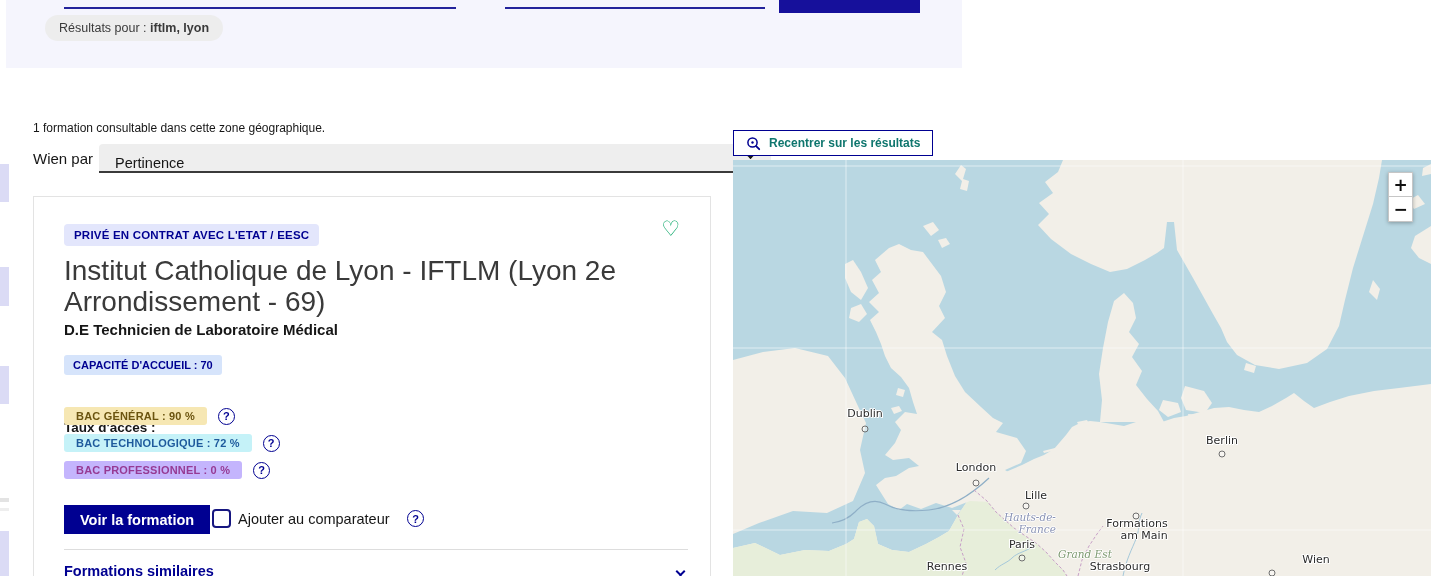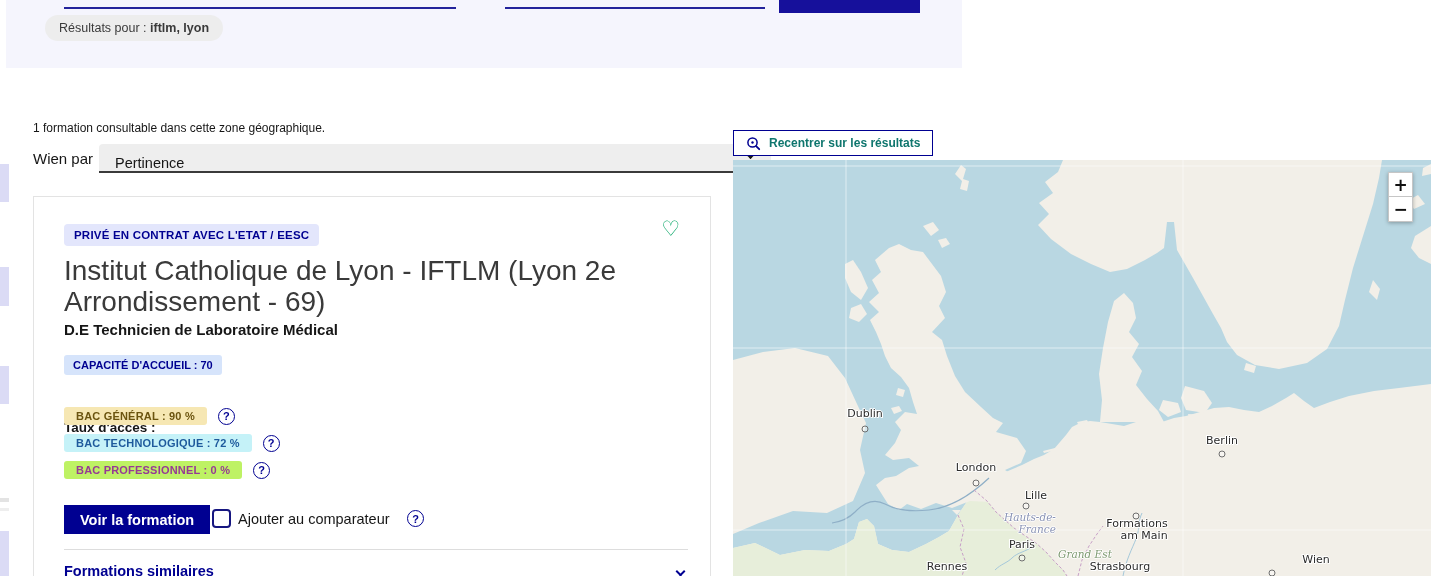--- a/index.html
+++ b/index.html
@@ -123,21 +123,21 @@
     <div id="access-badges">
         <div class="acc-row">
           <span class="acc-badge" style="background: rgb(246, 231, 179); color: rgb(107, 84, 15);">BAC GÉNÉRAL : 90 %</span>
           <span class="q-circle">?</span>
         </div>
         <div class="acc-row">
           <span class="acc-badge" style="background: rgb(197, 242, 248); color: rgb(30, 90, 156);">BAC TECHNOLOGIQUE : 72 %</span>
           <span class="q-circle">?</span>
         </div>
         <div class="acc-row">
-          <span class="acc-badge" style="background: #bef264; color: rgb(150, 58, 148); text-align: right;">BAC PROFESSIONNEL : 0 %</span>
+          <span class="acc-badge" style="background: #c4b5fd; color: rgb(150, 58, 148); text-align: right;">BAC PROFESSIONNEL : 0 %</span>
           <span class="q-circle">?</span>
         </div>
       </div>
     <button id="cta-btn">Voir la formation</button>
     <div id="compare-box"></div>
     <div id="compare-label">Ajouter au comparateur</div>
     <span id="compare-help" class="q-circle" style="margin-left:0;">?</span>
     <div id="card-divider"></div>
     <div id="similar-row">
       <span id="similar-label">Formations similaires</span>

